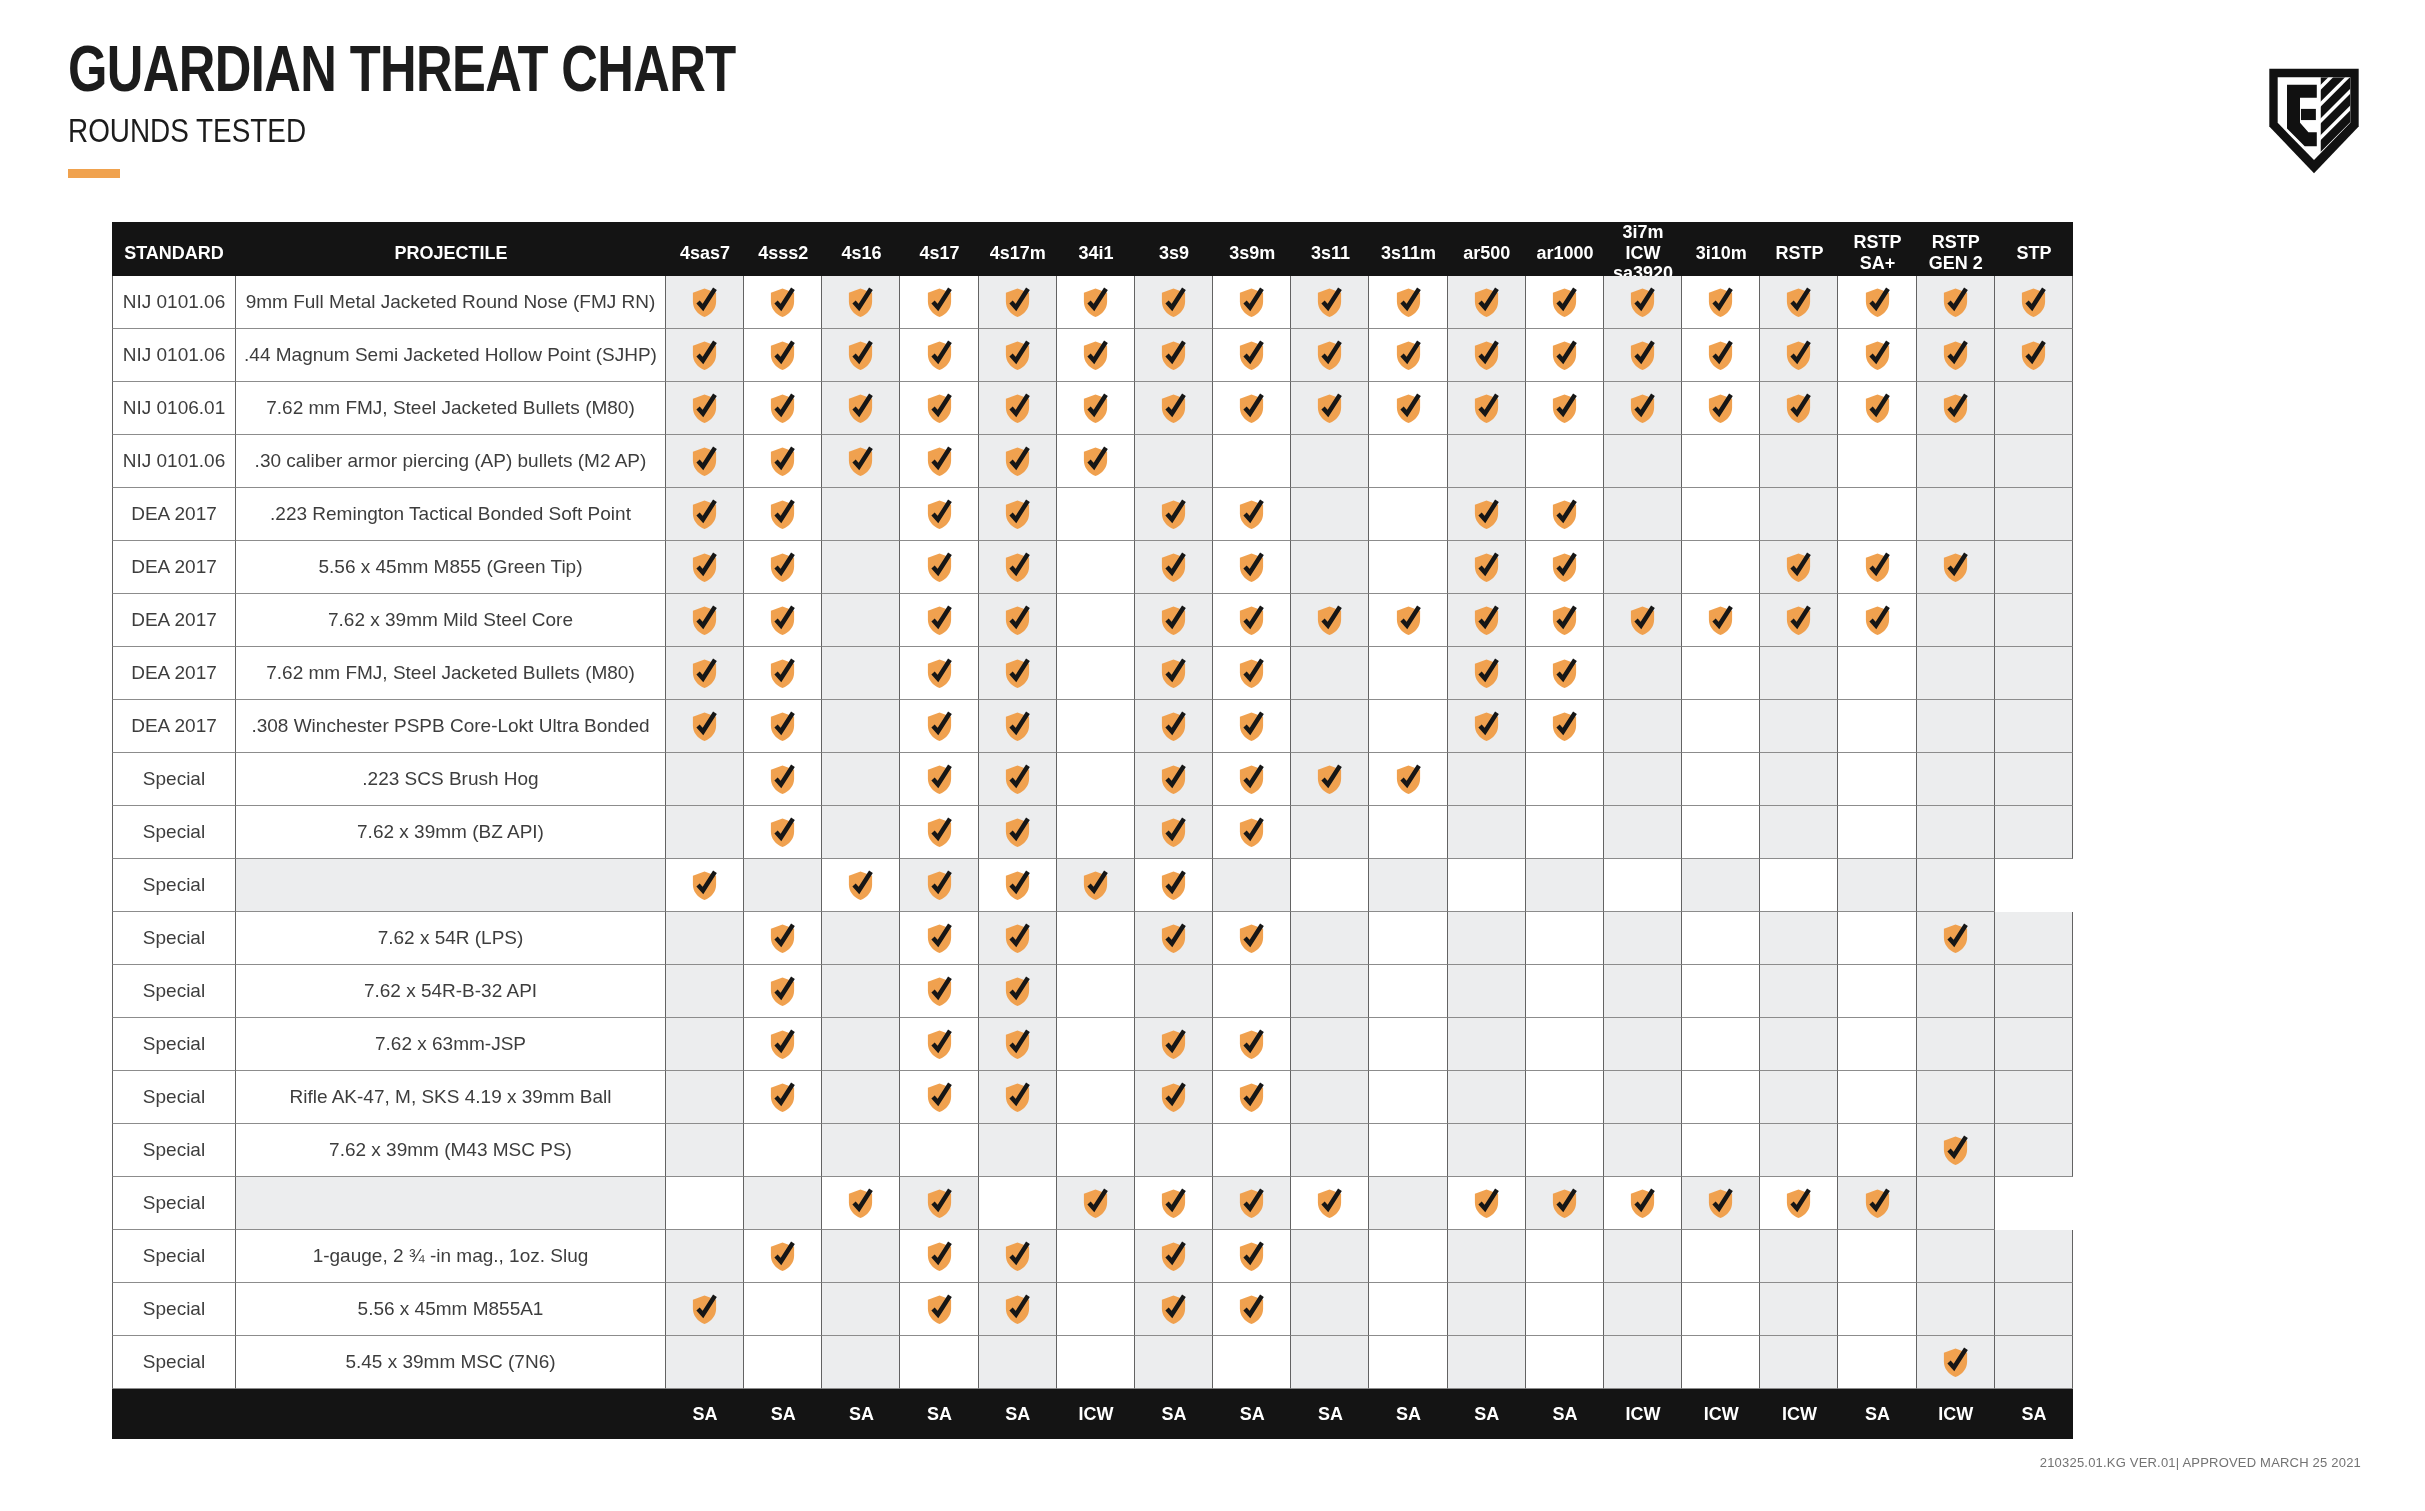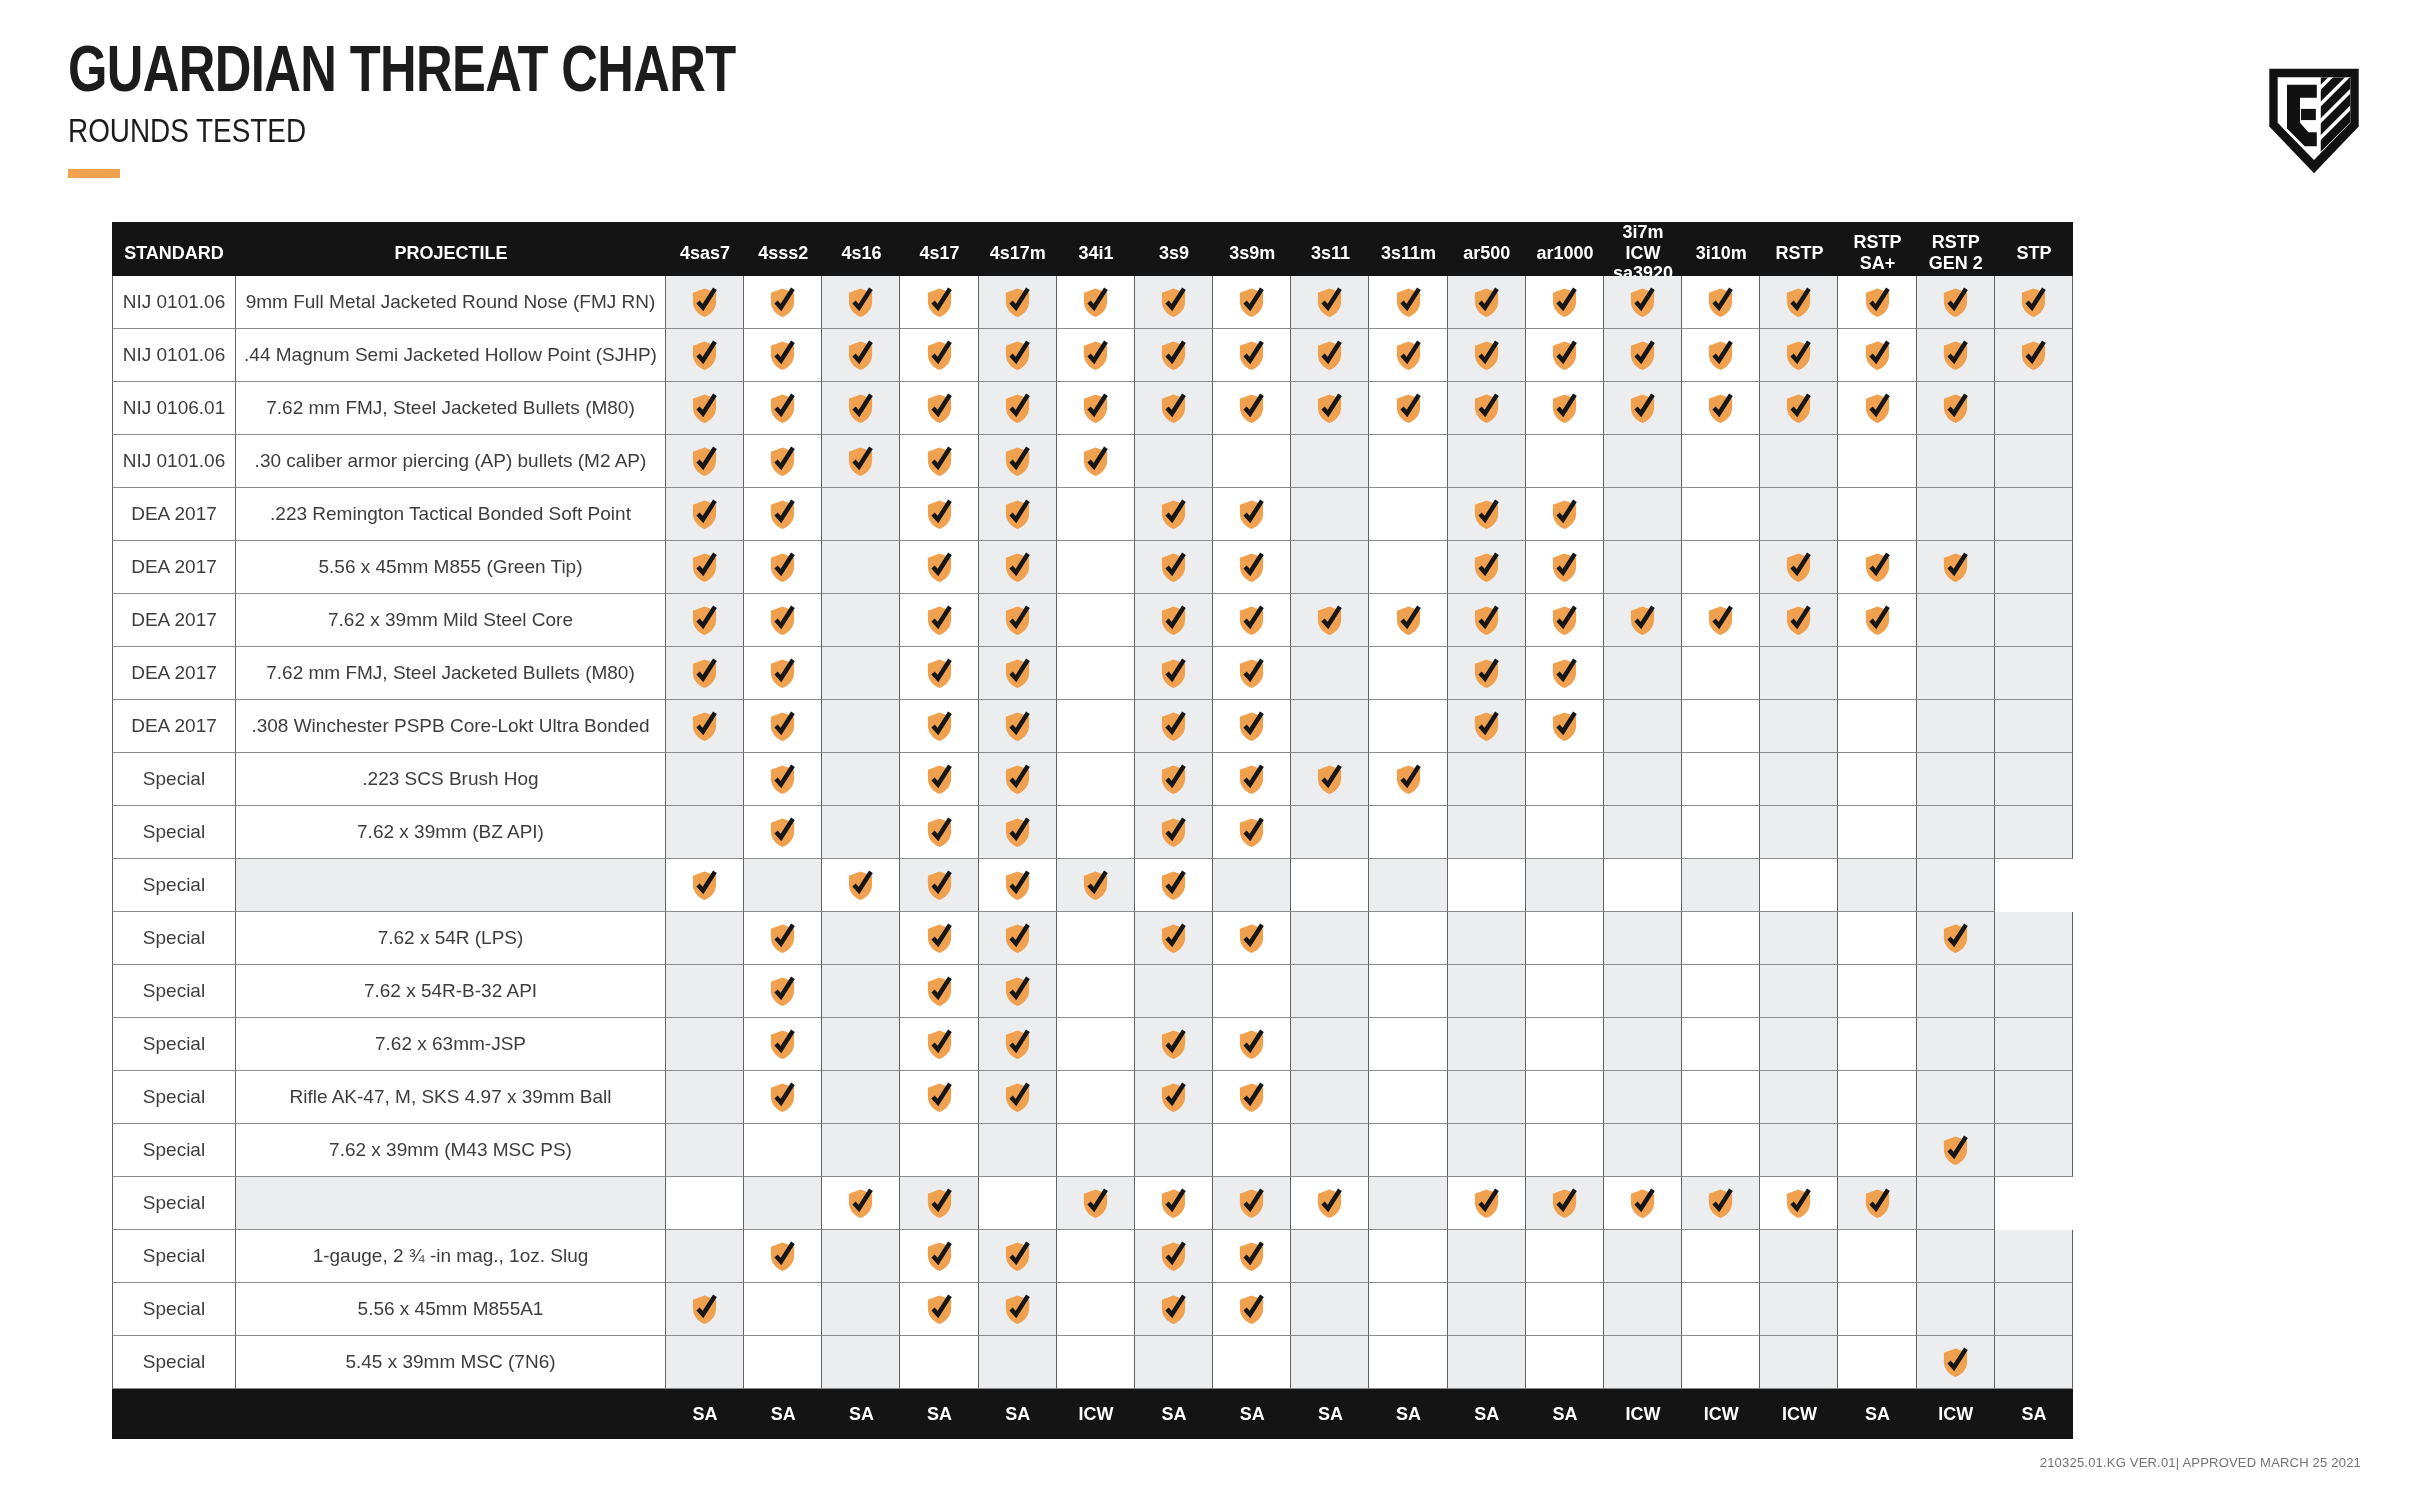--- a/index.html
+++ b/index.html
@@ -1197,21 +1197,21 @@
           <div class="cc"></div>
           <div class="cc g"></div>
           <div class="cc"></div>
           <div class="cc g"></div>
           <div class="cc"></div>
           <div class="cc g"></div>
           <div class="cc g"></div>
         </div>
         <div class="row body-row">
           <div class="sc">Special</div>
-          <div class="pc">Rifle AK-47, M, SKS 4.97 x 39mm Ball</div>
+          <div class="pc">Rifle AK-47, M, SKS 4.19 x 39mm Ball</div>
           <div class="cc g"></div>
           <div class="cc">
             <svg class="shield-svg" viewBox="0 0 30 34">
               <path d="M15 2.5 L27 6.8 V16 C27 23.5 22 29.5 15 32 C8 29.5 3 23.5 3 16 V6.8 Z" fill="#F0A14F"></path>
               <path d="M8.3 16.6 L13.4 22.2 L25.8 2.8" stroke="#161616" stroke-width="4.6" fill="none"></path>
             </svg>
           </div>
           <div class="cc g"></div>
           <div class="cc">
             <svg class="shield-svg" viewBox="0 0 30 34">

